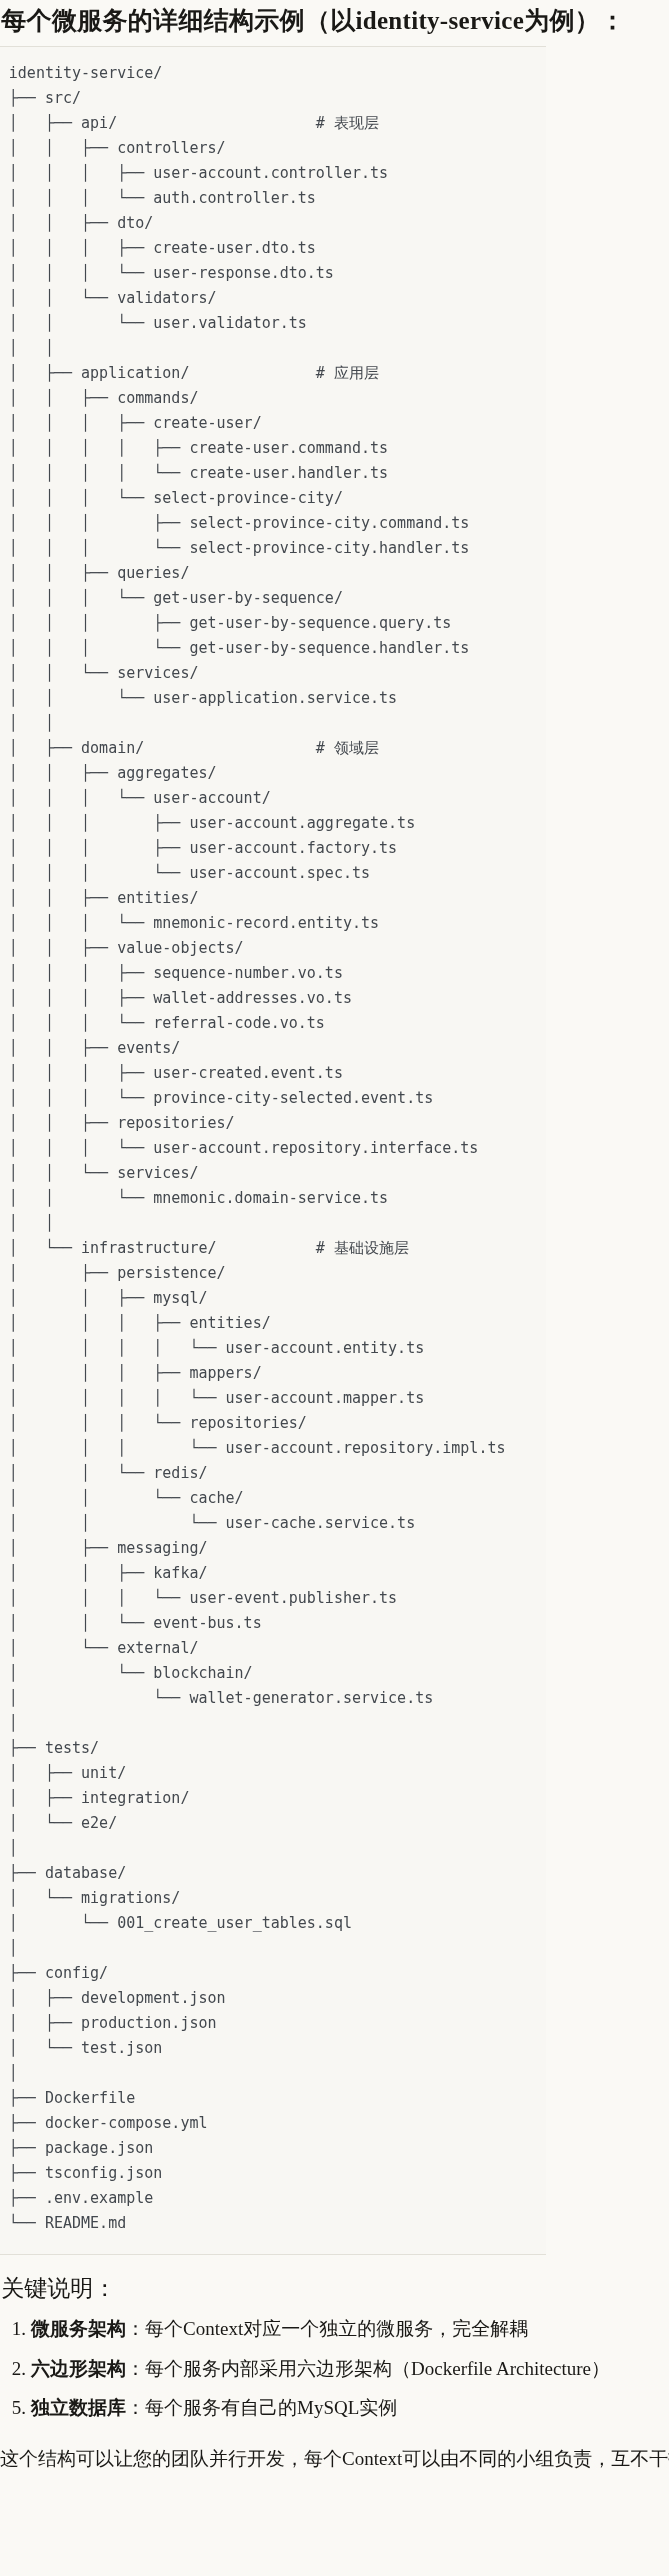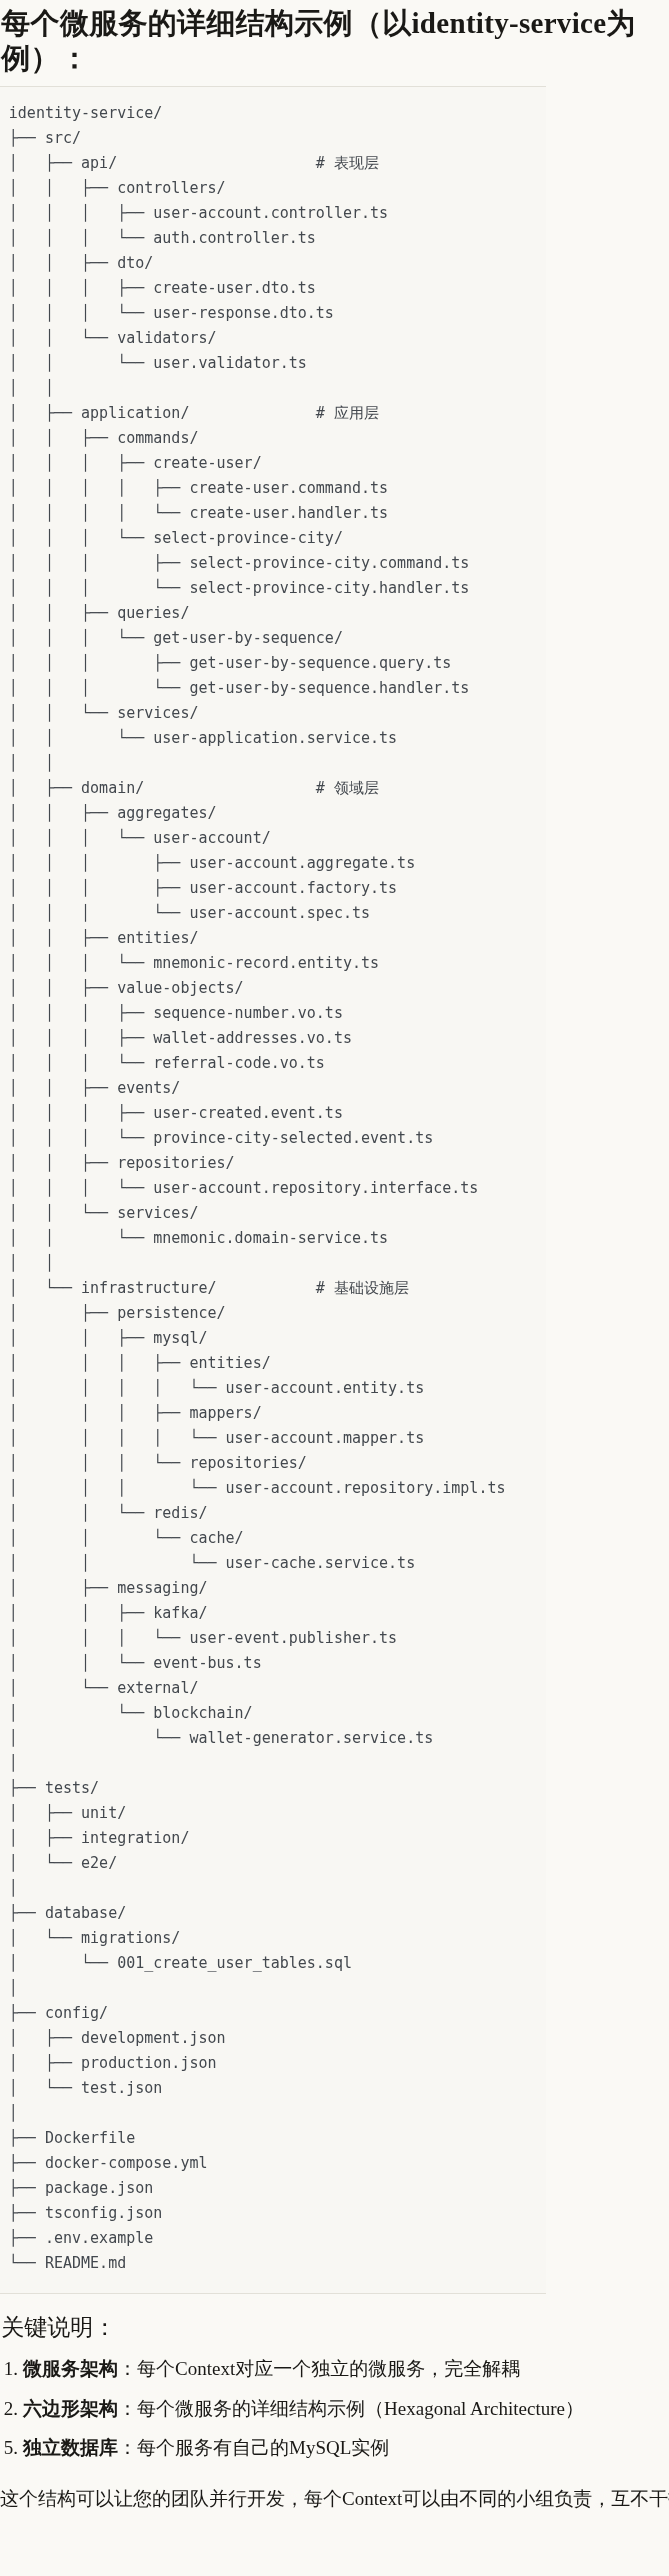--- a/index.html
+++ b/index.html
@@ -7,21 +7,21 @@
     padding: 0;
     background: #faf9f5;
     color: #1a1916;
     font-family: "Liberation Serif", serif;
   }
   body {
     width: 669px;
     overflow-x: hidden;
   }
   .page-title {
-    font-size: 29px;
+    font-size: 25px;
     font-weight: 700;
     line-height: 1.2;
     margin: 6.3px 0 10px 1.3px;
     letter-spacing: 0.3px;
   }
   .code-block {
     background: #f8f7f3;
     border-top: 0.6px solid #e2e0d8;
     border-bottom: 0.6px solid #e2e0d8;
     padding: 13.8px 8.8px 17.5px 8.8px;
@@ -36,21 +36,21 @@
     color: #43484e;
     white-space: pre;
   }
   .notes-heading {
     font-size: 23px;
     font-weight: 400;
     line-height: 1.2;
     margin: 20px 0 16.3px 1.3px;
   }
   .notes-list {
-    margin: 0;
+    margin: 8px;
     padding: 0 0 0 3.8px;
     list-style: none;
   }
   .note-item {
     font-size: 19px;
     line-height: 22px;
     margin-bottom: 17.5px;
     white-space: nowrap;
   }
   .note-number {
@@ -161,21 +161,21 @@
 └── README.md</pre>
 </section>
 
 <h2 class="notes-heading">关键说明：</h2>
 
 <ol class="notes-list">
   <li class="note-item">
     <span class="note-number">1.</span><strong class="note-term">微服务架构</strong><span class="note-desc">：每个Context对应一个独立的微服务，完全解耦</span>
   </li>
   <li class="note-item">
-    <span class="note-number">2.</span><strong class="note-term">六边形架构</strong><span class="note-desc">：每个微服务的详细结构示例（Hexagonal Architecture）</span>
+    <span class="note-number">2.</span><strong class="note-term">六边形架构</strong><span class="note-desc">：每个服务内部采用六边形架构（Dockerfile Architecture）</span>
   </li>
   <li class="note-item">
     <span class="note-number">5.</span><strong class="note-term">独立数据库</strong><span class="note-desc">：每个服务有自己的MySQL实例</span>
   </li>
 </ol>
 
 <p class="summary-paragraph">这个结构可以让您的团队并行开发，每个Context可以由不同的小组负责，互不干扰。</p>
 
 
 </body></html>

